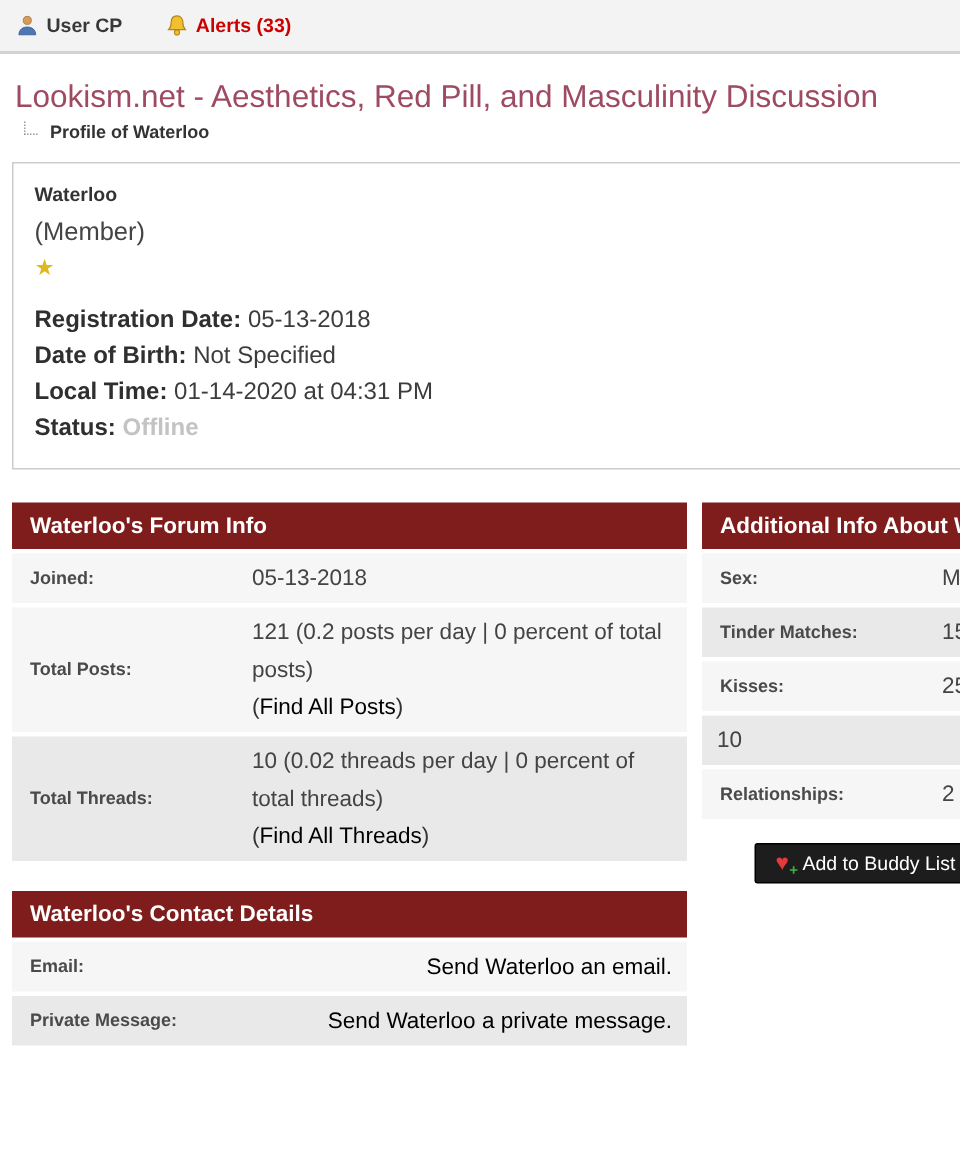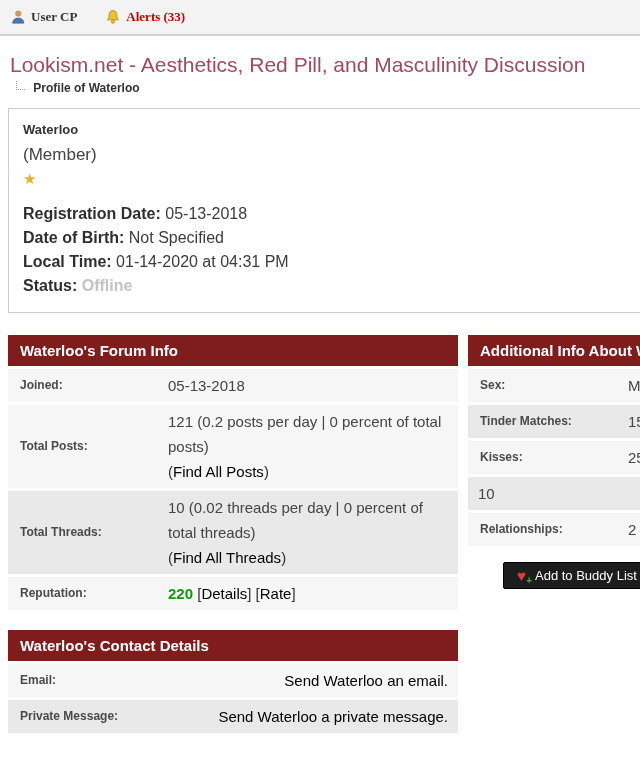--- a/index.html
+++ b/index.html
@@ -5,22 +5,22 @@
   * { margin: 0; padding: 0; box-sizing: border-box; }
   html, body { width: 640px; height: 770px; overflow: hidden; background: #fff; }
   body { font-family: "Liberation Sans", sans-serif; color: #444; }
 
   
   .topbar {
     width: 640px; height: 36px; background: #f3f3f3;
     border-bottom: 2px solid #d2d2d2;
     display: flex; align-items: center; padding: 0 10px;
   }
-  .topbar-item { display: flex; align-items: flex-end; gap: 5px;
-    font-size: 13px; font-weight: bold; color: #383838; cursor: pointer; font-family: Liberation Serif, serif; }
+  .topbar-item { display: flex; align-items: flex-start; gap: 5px;
+    font-size: 13px; font-weight: bold; color: #383838; cursor: pointer; }
   .topbar-item + .topbar-item { margin-left: 28px; }
   .topbar-item.alerts { color: #cc0000; }
   .topbar-spacer { flex: 1; }
   .topbar-right { display: flex; gap: 25px; }
   .topbar-right .topbar-item + .topbar-item { margin-left: 0; }
   .ticon { width: 16px; height: 16px; display: inline-block; }
 
   
   .page { width: 950px; }
 
@@ -170,30 +170,20 @@
         <div class="row even">
           <div class="cell-label">Total Threads:</div>
           <div class="cell-value">
             <span>10 (0.02 threads per day | 0 percent of total threads)</span>
             <span>
               <span class="bracket">(</span><a class="tlink">Find All Threads</a><span class="bracket">)</span>
             </span>
           </div>
         </div>
 
-        <div class="row odd">
-          <div class="cell-label">Reputation:</div>
-          <div class="cell-value">
-            <span>
-              <span class="rep-score">220</span>
-              <span class="bracket">[</span><a class="tlink">Details</a><span class="bracket">]</span>
-              <span class="bracket">[</span><a class="tlink">Rate</a><span class="bracket">]</span>
-            </span>
-          </div>
-        </div>
       </div>
 
       <div class="contact-tbl">
         <div class="tbl-header">Waterloo's Contact Details</div>
 
         <div class="row odd">
           <div class="cell-label">Email:</div>
           <div class="cell-value">
               <a class="tlink">Send Waterloo an email.</a>
             </div>

